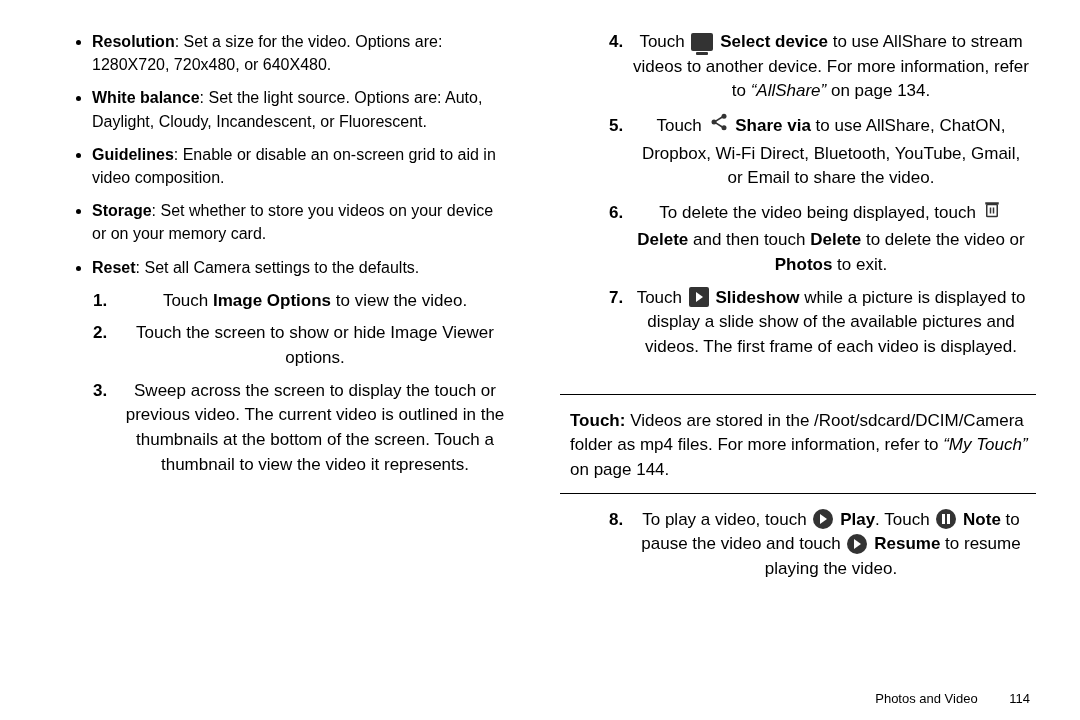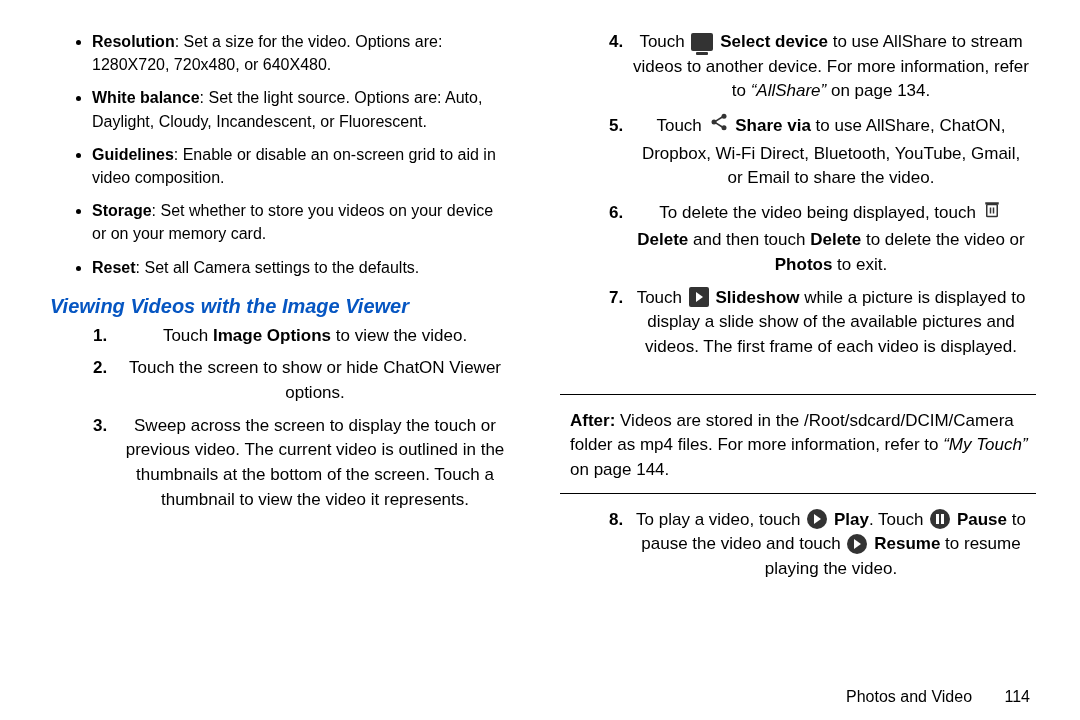--- a/index.html
+++ b/index.html
@@ -67,21 +67,21 @@
     padding-left: 4px;
     padding-right:10px;
   }
   ol.steps li::marker { font-weight: bold; }
   .hr { border-top: 1px solid #000; margin: 10px 4px 14px 4px; }
   .note { font-size: 17px; line-height: 1.45; margin-left: 14px; margin-right: 10px; }
   .footer {
     position: absolute;
     bottom: 14px;
     right: 50px;
-    font-size: 16px;
+    font-size: 13px;
     color: #000;
   }
   .footer .pn { margin-left: 28px; }
   
   .ic {
     display: inline-block;
     vertical-align: middle;
     margin: 0 2px 2px 2px;
   }
   .ic-monitor { width:22px; height:18px; background:#333; border-radius:2px; position:relative; }
@@ -102,25 +102,24 @@
 
   <div class="col">
     <ul class="bullets">
       <li><span class="bld">Resolution</span><span>: Set a size for the video. Options are: 1280X720, 720x480, or 640X480.</span></li>
       <li><span class="bld">White balance</span><span>: Set the light source. Options are: Auto, Daylight, Cloudy, Incandescent, or Fluorescent.</span></li>
       <li><span class="bld">Guidelines</span><span>: Enable or disable an on-screen grid to aid in video composition.</span></li>
       <li><span class="bld">Storage</span><span>: Set whether to store you videos on your device or on your memory card.</span></li>
       <li><span class="bld">Reset</span><span>: Set all Camera settings to the defaults.</span></li>
     </ul>
 
-    <div class="heading">Viewing Videos with the Image Viewer</div>
 
     <ol class="steps">
       <li><span>Touch </span><span class="bld">Image Options</span><span> to view the video.</span></li>
-      <li>Touch the screen to show or hide ChatON Viewer options.</li>
+      <li>Touch the screen to show or hide Image Viewer options.</li>
       <li>Sweep across the screen to display the touch or previous video. The current video is outlined in the thumbnails at the bottom of the screen. Touch a thumbnail to view the video it represents.</li>
     </ol>
   </div>
 
   <div class="col">
     <ol class="steps" start="4">
       <li>
         <span>Touch </span><span class="ic ic-monitor"></span>
         <span class="bld">Select device</span><span> to use AllShare to stream videos to another device. For more information, refer to </span><span style="font-style:italic">“AllShare”</span><span> on page 134.</span>
       </li>
@@ -143,29 +142,29 @@
         <span class="bld">Delete</span><span> and then touch </span><span class="bld">Delete</span><span> to delete the video or </span><span class="bld">Photos</span><span> to exit.</span>
       </li>
       <li>
         <span>Touch </span><span class="ic ic-slide"></span>
         <span class="bld">Slideshow</span><span> while a picture is displayed to display a slide show of the available pictures and videos. The first frame of each video is displayed.</span>
       </li>
     </ol>
 
     <div class="hr"></div>
     <div class="note">
-      <span class="bld">After:</span><span> Videos are stored in the /Root/sdcard/DCIM/Camera folder as mp4 files. For more information, refer to </span><span style="font-style:italic">“My Touch”</span><span> on page 144.</span>
+      <span class="bld">Touch:</span><span> Videos are stored in the /Root/sdcard/DCIM/Camera folder as mp4 files. For more information, refer to </span><span style="font-style:italic">“My Touch”</span><span> on page 144.</span>
     </div>
     <div class="hr"></div>
 
     <ol class="steps" start="8">
       <li>
         <span>To play a video, touch </span><span class="ic ic-circle ic-play"></span>
         <span class="bld">Play</span><span>. Touch </span><span class="ic ic-circle ic-pause"></span>
-        <span class="bld">Pause</span><span> to pause the video and touch </span><span class="ic ic-circle ic-play"></span>
+        <span class="bld">Note</span><span> to pause the video and touch </span><span class="ic ic-circle ic-play"></span>
         <span class="bld">Resume</span><span> to resume playing the video.</span>
       </li>
     </ol>
   </div>
 
   <div class="footer">
     <span>Photos and Video</span>
     <span class="pn">114</span>
   </div>
 </div>

